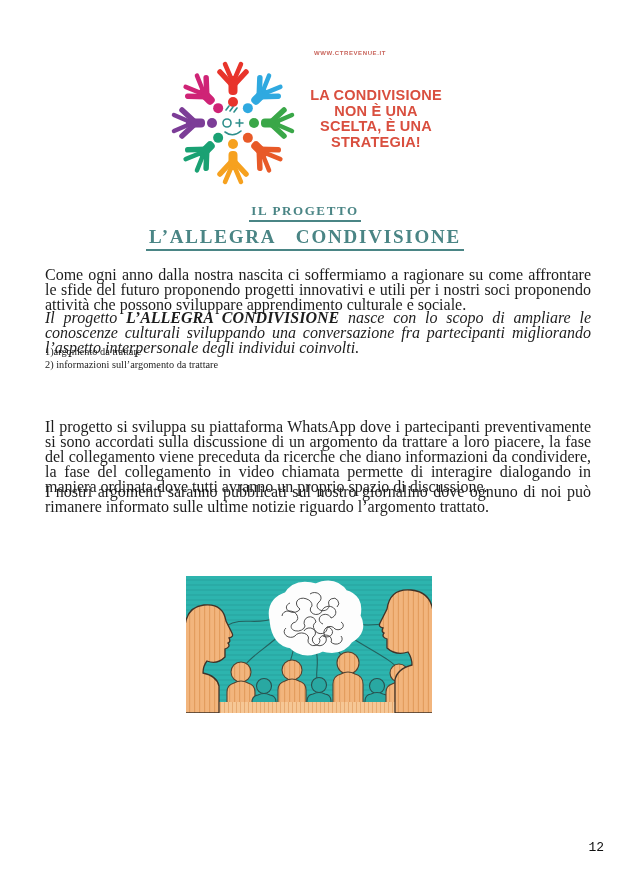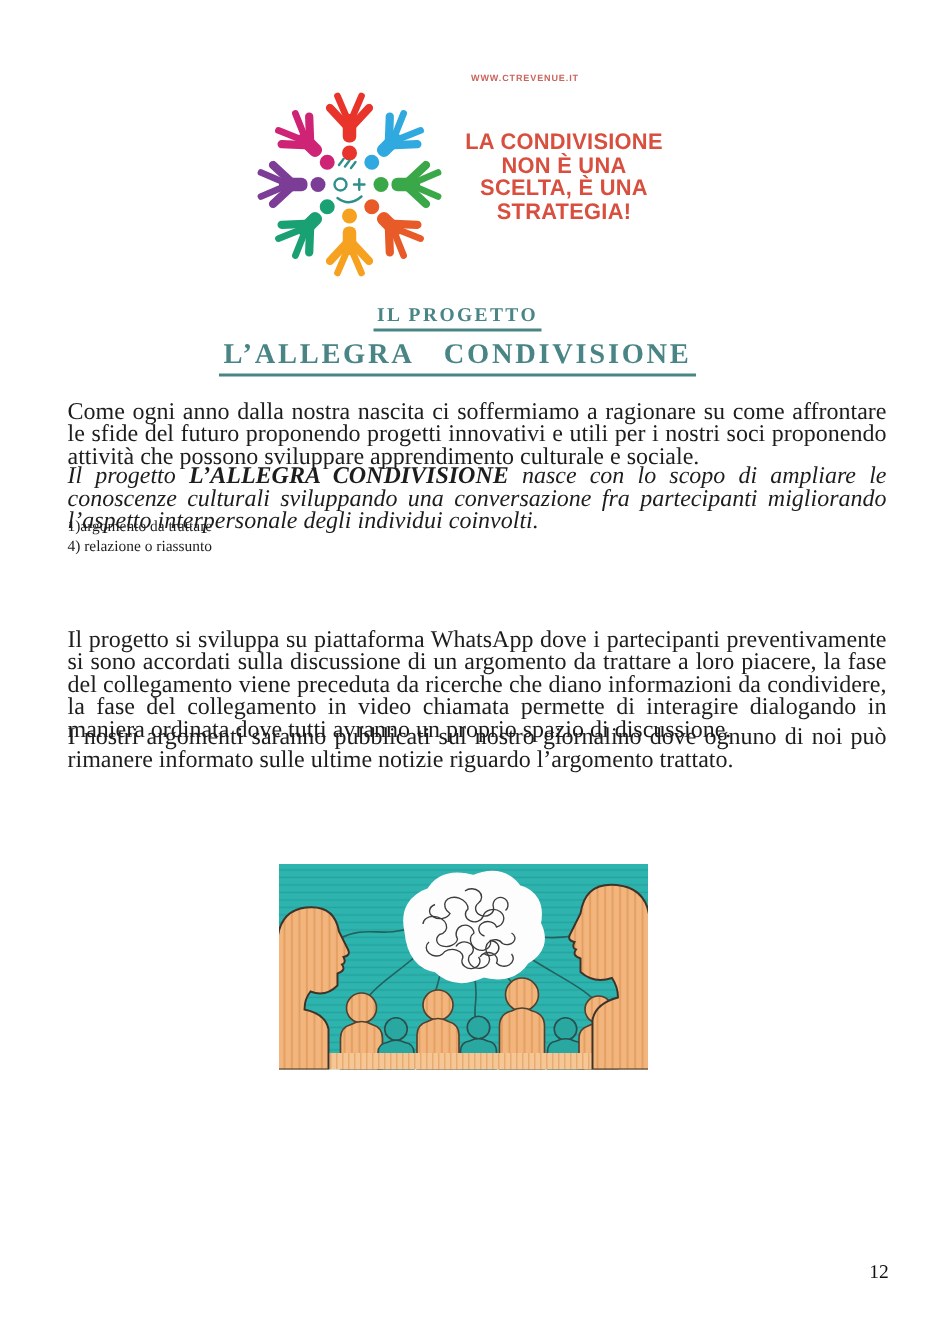--- a/index.html
+++ b/index.html
@@ -43,22 +43,22 @@
   }
   .plist{left:45px;width:546px;font-size:10.3px;line-height:13.4px;color:#1d1d1d;}
   .plist div{white-space:pre;}
   .bold{font-weight:700;}
 
   
   .illustration{left:186px;top:576px;width:246px;height:137px;}
 
   
   .page-num{
-    left:568px;top:840px;width:36px;text-align:center;
-    font-family:Liberation Serif, serif;font-size:13px;color:#111;
+    left:568px;top:840px;width:36px;text-align:right;
+    font-family:Liberation Mono, monospace;font-size:13px;color:#111;
   }
 </style>
 </head>
 <body>
 
 <div class="abs site-url">WWW.CTREVENUE.IT</div>
 
 <svg class="abs logo-svg" width="124" height="126" viewBox="0 0 124 126">
   <defs>
     <g id="fig">
@@ -101,21 +101,21 @@
 </div>
 
 <div class="abs para" style="top:267px;">Come ogni anno dalla nostra nascita ci soffermiamo a ragionare su come affrontare le sfide del futuro proponendo progetti innovativi e utili per i nostri soci proponendo attività che possono sviluppare apprendimento culturale e sociale.</div>
 
 <div class="abs para" style="top:310px;font-style:italic;">
   <span>Il progetto </span><span class="bold">L’ALLEGRA CONDIVISIONE</span><span> nasce con lo scopo di ampliare le conoscenze culturali sviluppando una conversazione fra partecipanti migliorando l’aspetto interpersonale degli individui coinvolti.</span>
 </div>
 
 <div class="abs plist" style="top:345px;">
   <div>1)argomento da trattare</div>
-  <div>4) relazione o riassunto</div>
+  <div>2) informazioni sull’argomento da trattare</div>
 </div>
 
 <div class="abs para" style="top:419px;">Il progetto si sviluppa su piattaforma WhatsApp dove i partecipanti preventivamente si sono accordati sulla discussione di un argomento da trattare a loro piacere, la fase del collegamento viene preceduta da ricerche che diano informazioni da condividere, la fase del collegamento in video chiamata permette di interagire dialogando in maniera ordinata dove tutti avranno un proprio spazio di discussione.</div>
 
 <div class="abs para" style="top:484px;">I nostri argomenti saranno pubblicati sul nostro giornalino dove ognuno di noi può rimanere informato sulle ultime notizie riguardo l’argomento trattato.</div>
 
 <svg class="abs illustration" viewBox="0 0 246 137">
   <defs>
     <pattern id="tealBg" width="246" height="5" patternUnits="userSpaceOnUse">
       <rect width="246" height="5" fill="#2db4ae"></rect>

